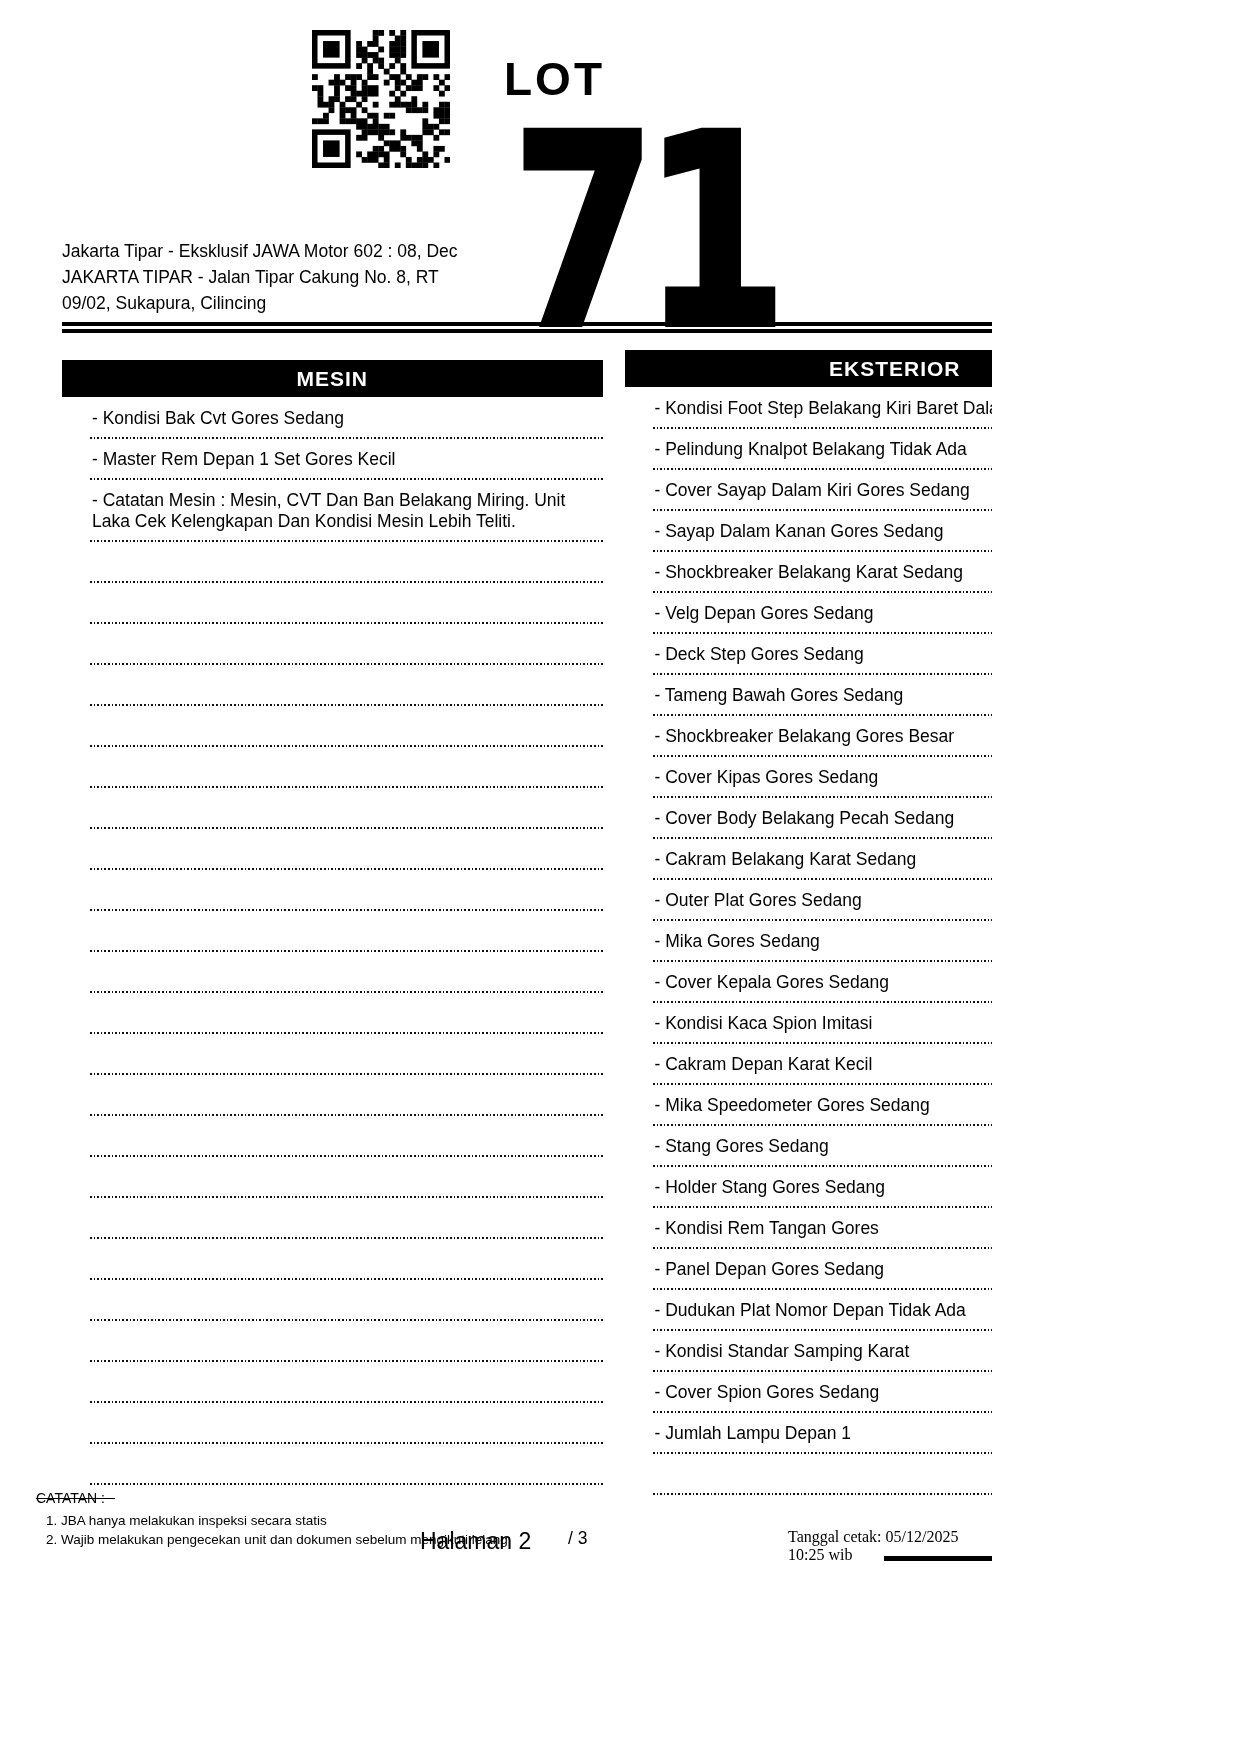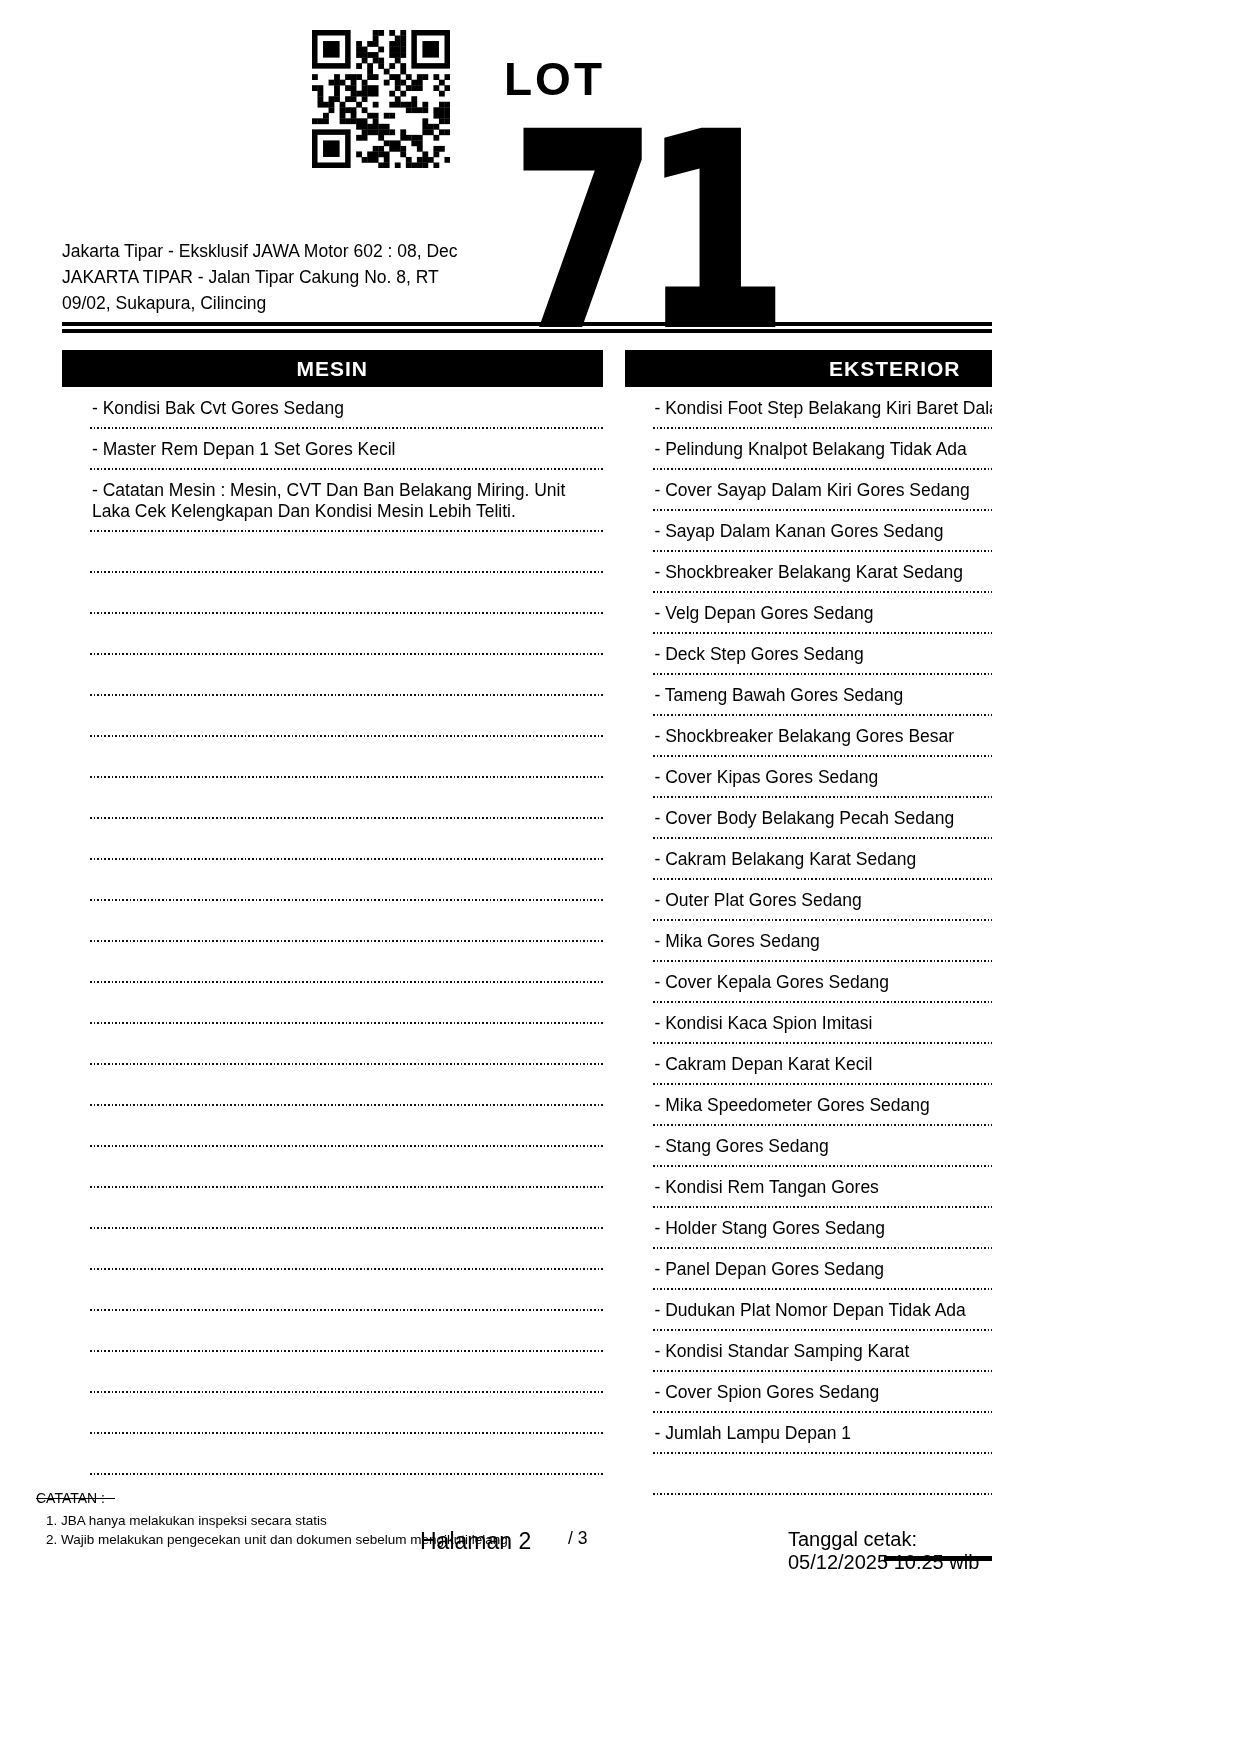--- a/index.html
+++ b/index.html
@@ -57,20 +57,21 @@
     border-top: 4px solid #000;
     border-bottom: 4px solid #000;
   }
   .columns {
     position: absolute;
     left: 62px;
     top: 350px;
     width: 1103px;
     display: flex;
     gap: 22px;
+    align-items: center;
   }
   .col { flex: 1; min-width: 0; }
   .col-header {
     background: #000;
     color: #fff;
     font-weight: bold;
     font-size: 21px;
     letter-spacing: 1px;
     text-align: center;
     height: 37px;
@@ -113,21 +114,21 @@
     position: absolute;
     left: 0;
     right: -10px;
     top: 45%;
     height: 1.5px;
     background: #000;
   }
   .note { padding-left: 10px; margin-top: 2px; }
   .page-label  { position: absolute; left: 420px; top: 1528px; font-size: 23px; }
   .page-total  { position: absolute; left: 568px; top: 1528px; font-size: 17.5px; }
-  .print-date  { position: absolute; left: 788px; top: 1528px; font-size: 20px; }
+  .print-date  { position: absolute; left: 788px; top: 1528px; font-size: 16px; font-family: Liberation Serif, serif; }
   .bottom-rule {
     position: absolute;
     left: 884px;
     top: 1556px;
     width: 326px;
     height: 5px;
     background: #000;
   }
 </style>
 </head>
@@ -418,22 +419,22 @@
           <div class="row">- Cover Kipas Gores Sedang</div>
           <div class="row">- Cover Body Belakang Pecah Sedang</div>
           <div class="row">- Cakram Belakang Karat Sedang</div>
           <div class="row">- Outer Plat Gores Sedang</div>
           <div class="row">- Mika Gores Sedang</div>
           <div class="row">- Cover Kepala Gores Sedang</div>
           <div class="row">- Kondisi Kaca Spion Imitasi</div>
           <div class="row">- Cakram Depan Karat Kecil</div>
           <div class="row">- Mika Speedometer Gores Sedang</div>
           <div class="row">- Stang Gores Sedang</div>
+          <div class="row">- Holder Stang Gores Sedang</div>
           <div class="row">- Kondisi Rem Tangan Gores</div>
-          <div class="row">- Holder Stang Gores Sedang</div>
           <div class="row">- Panel Depan Gores Sedang</div>
           <div class="row">- Dudukan Plat Nomor Depan Tidak Ada</div>
           <div class="row">- Kondisi Standar Samping Karat</div>
           <div class="row">- Cover Spion Gores Sedang</div>
           <div class="row">- Jumlah Lampu Depan 1</div>
           <div class="row empty"></div>
         </div>
     </div>
   </div>
 

